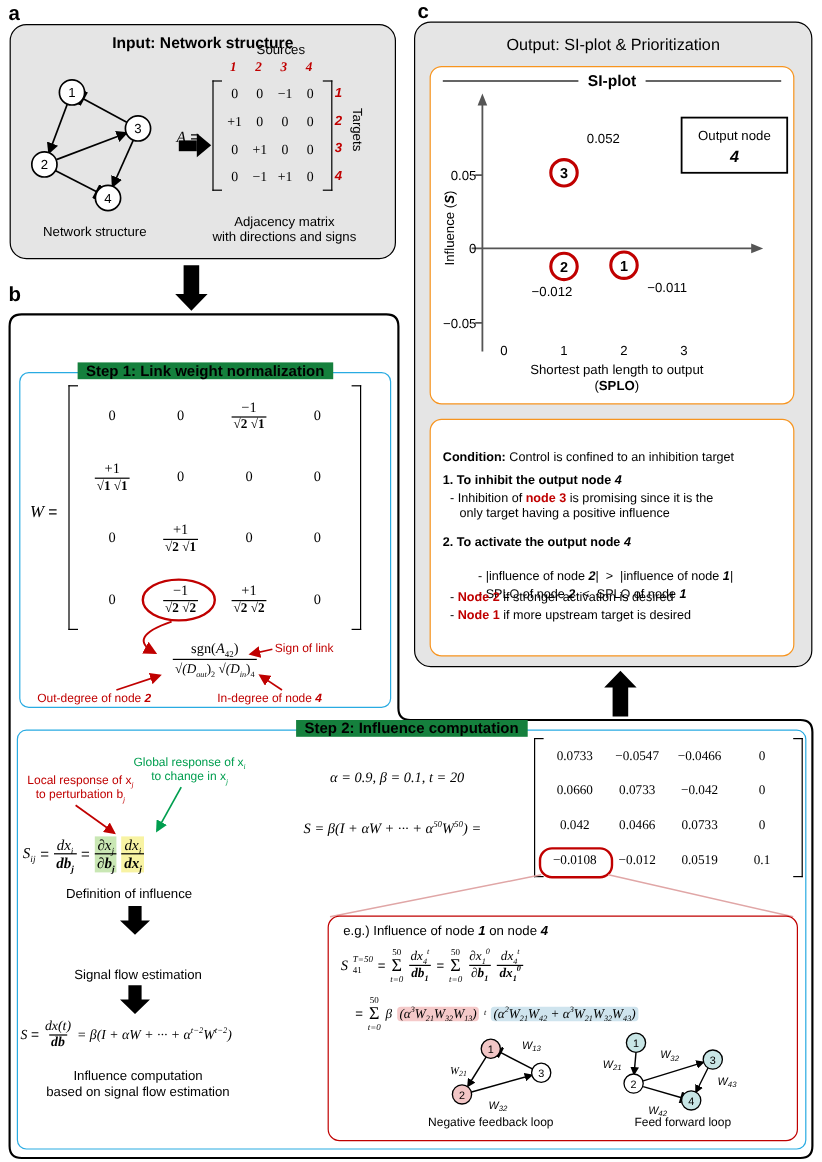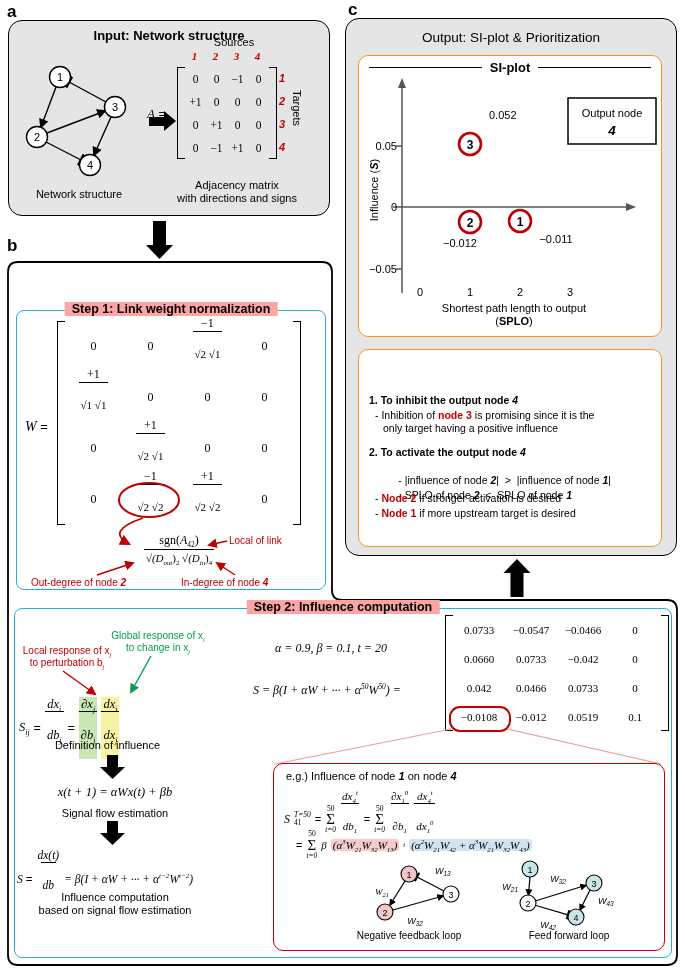--- a/index.html
+++ b/index.html
@@ -5,31 +5,31 @@
   body { margin:0; background:#fff; }
   .fig { position:relative; width:685px; height:968px; background:#fff;
          font-family:"Liberation Sans","DejaVu Sans",sans-serif; color:#000; font-size:11px; }
   .abs { position:absolute; }
   .ctr { text-align:center; }
   .plabel { position:absolute; font-size:17px; font-weight:bold; }
   .blackbox { position:absolute; border:1.8px solid #000; border-radius:14px; background:#e5e5e5; }
   .bluebox  { position:absolute; border:1.8px solid #29abe2; border-radius:8px; background:#fff; }
   .orangebox{ position:absolute; border:1.6px solid #f7941e; border-radius:10px; background:#fff; }
   .redbox   { position:absolute; border:1.6px solid #c00000; border-radius:10px; background:#fff; }
-  .fleg { position:absolute; left:50%; transform:translateX(-50%); top:-9px; background:#fca5a5;
+  .fleg { position:absolute; left:50%; transform:translateX(-50%); top:-9px; background:#15803d;
           padding:0 7px; font-weight:bold; font-size:12.5px; white-space:nowrap; }
   .legrow { position:absolute; display:flex; align-items:center; gap:8px; }
   .legrow .ln { flex:1; border-top:1.5px solid #000; height:0; }
   .legrow .tt { font-weight:bold; font-size:13px; }
   .m  { font-family:"Liberation Serif","DejaVu Serif",serif; font-style:italic; }
   .mu { font-family:"Liberation Serif","DejaVu Serif",serif; font-style:normal; }
   sub,sup { line-height:0; font-size:0.62em; }
   .fr { display:inline-flex; flex-direction:column; align-items:center; vertical-align:middle; line-height:1.15; }
   .fr .n { padding:0 2px; }
-  .fr .d { border-top:1px solid #000; padding:16px 2px; }
+  .fr .d { border-top:1px solid #000; padding:0 2px;font-weight:bold; }
   .sum { display:inline-flex; flex-direction:column; align-items:center; line-height:1; vertical-align:middle; }
   .sum .st { font-size:7.5px; font-family:"Liberation Serif",serif; }
   .sum .sg { font-size:15px; line-height:0.95; font-family:"Liberation Serif",serif; }
   .sum .sb { font-size:7.5px; font-style:italic; font-family:"Liberation Serif",serif; }
   .ss { display:inline-flex; flex-direction:column; align-items:flex-start; line-height:1.1; vertical-align:middle; }
   .mx { position:absolute; display:flex; align-items:stretch; }
   .bk { width:7px; }
   .bkl { border:1.6px solid #000; border-right:none; }
   .bkr { border:1.6px solid #000; border-left:none; }
   .grid { display:grid; align-items:center; justify-items:center; }
@@ -185,21 +185,21 @@
         <div style="padding:0 4px 1px 4px">
           <span>sgn(</span><span class="m">A</span><sub>42</sub><span>)</span>
         </div>
         <div style="border-top:1px solid #000;padding:2px 2px 0 2px;font-size:11px;white-space:nowrap">
           <span>√</span><span class="m">(D</span><sub class="m">out</sub><span>)</span><sub>2</sub>
           <span>√</span><span class="m">(D</span><sub class="m">in</sub><span>)</span><sub>4</sub>
         </div>
       </div>
     </div>
 
-    <div class="abs red" style="left:212px;top:224px;font-size:10px">Local of link</div>
+    <div class="abs red" style="left:212px;top:224px;font-size:10px">Sign of link</div>
     <div class="abs red" style="left:14px;top:266px;font-size:10px">
       <span>Out-degree of node </span><span class="bi">2</span>
     </div>
     <div class="abs red" style="left:164px;top:266px;font-size:10px">
       <span>In-degree of node </span><span class="bi">4</span>
     </div>
 
     <svg class="abs" style="left:0;top:0;pointer-events:none" width="308" height="278">
       <defs>
         <marker id="ra" viewBox="0 0 10 10" refX="8" refY="5" markerWidth="7" markerHeight="7" orient="auto">
@@ -238,21 +238,20 @@
           <span class="n"><span>∂x</span><sub>j</sub></span>
           <span class="d"><span>∂b</span><sub>j</sub></span>
         </span>
       <span class="fr m hly">
           <span class="n"><span>dx</span><sub>i</sub></span>
           <span class="d"><span>dx</span><sub>j</sub></span>
         </span>
     </div>
     <div class="abs ctr" style="left:10px;top:130px;width:165px;font-size:11px">Definition of influence</div>
 
-    <div class="abs ctr m" style="left:10px;top:176px;width:180px;font-size:12.5px">x(t + 1) = αWx(t) + βb</div>
     <div class="abs ctr" style="left:10px;top:198px;width:180px;font-size:11px">Signal flow estimation</div>
 
     <div class="abs flexrow" style="left:2px;top:240px;gap:3px;font-size:11.5px">
       <span class="m">S</span>
       <span>=</span>
       <span class="fr m">
           <span class="n">dx(t)</span>
           <span class="d">db</span>
         </span>
       <span class="m" style="white-space:nowrap"><span>= β(I + αW + ··· + α</span><sup>t−2</sup><span>W</span><sup>t−2</sup><span>)</span></span>
@@ -449,20 +448,23 @@
         <text x="253" y="45" text-anchor="middle" font-size="11">Output node</text>
         <text x="253" y="63" text-anchor="middle" font-size="13.5" font-weight="bold" font-style="italic">4</text>
 
         <text transform="rotate(-90 15 118)" x="15" y="122" text-anchor="middle" font-size="11"><tspan>Influence (</tspan><tspan font-weight="bold" font-style="italic">S</tspan><tspan>)</tspan></text>
         <text x="155" y="240" text-anchor="middle" font-size="11">Shortest path length to output</text>
         <text x="155" y="253" text-anchor="middle" font-size="11"><tspan>(</tspan><tspan font-weight="bold">SPLO</tspan><tspan>)</tspan></text>
       </svg>
     </div>
 
     <div class="orangebox" style="left:12px;top:330px;width:302px;height:196px;font-size:10.5px">
+      <div class="abs" style="left:10px;top:25px">
+        <span style="font-weight:bold">Condition:</span><span> Control is confined to an inhibition target</span>
+      </div>
       <div class="abs" style="left:10px;top:44px;font-weight:bold">
         <span>1. To inhibit the output node </span><span class="bi">4</span>
       </div>
       <div class="abs" style="left:16px;top:59px">
         <span>- Inhibition of </span><span class="rb">node 3</span><span> is promising since it is the</span>
       </div>
       <div class="abs" style="left:24px;top:72px">only target having a positive influence</div>
       <div class="abs" style="left:10px;top:96px;font-weight:bold">
         <span>2. To activate the output node </span><span class="bi">4</span>
       </div>

